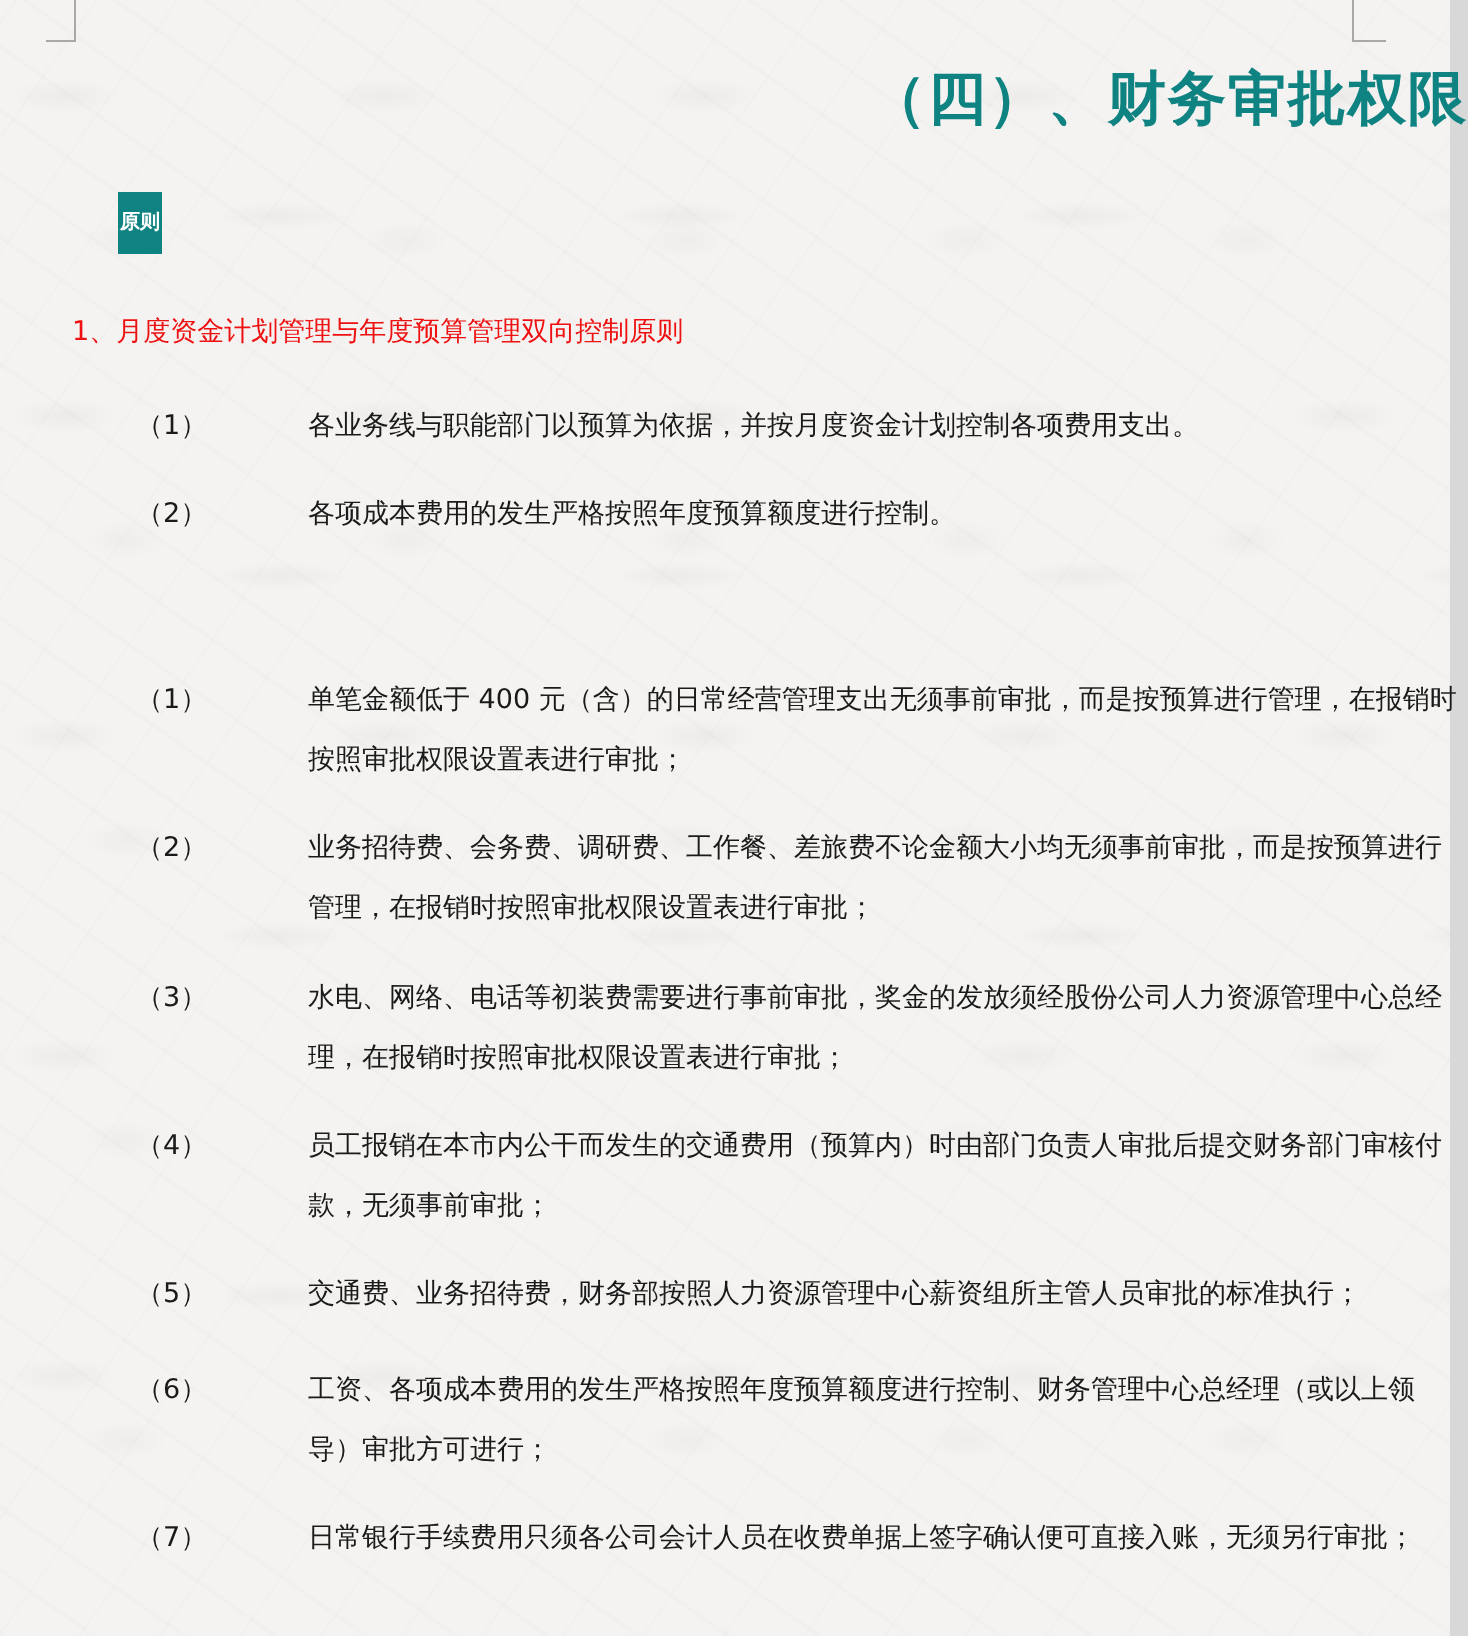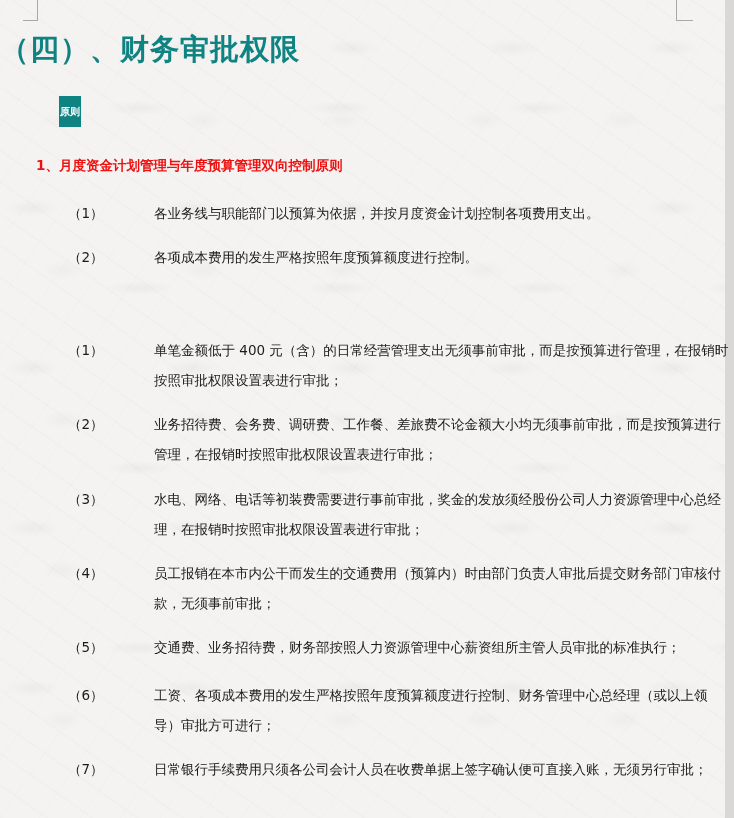--- a/index.html
+++ b/index.html
@@ -16,30 +16,30 @@
       radial-gradient(ellipse 50px 10px at 70% 60%, rgba(0,0,0,0.03), transparent 70%),
       radial-gradient(ellipse 30px 14px at 45% 80%, rgba(0,0,0,0.025), transparent 70%),
       repeating-linear-gradient(35deg, rgba(0,0,0,0.012) 0 2px, transparent 2px 26px),
       repeating-linear-gradient(-55deg, rgba(0,0,0,0.012) 0 1px, transparent 1px 33px);
     background-size: 160px 160px, 200px 180px, 140px 150px, auto, auto;
   }
   .corner { position:absolute; width:14px; height:20px; }
   .corner.tl { left:23px; top:0; border-right:1px solid #a8a8a8; border-bottom:1px solid #a8a8a8; }
   .corner.tr { left:676px; top:0; width:16px; border-left:1px solid #a8a8a8; border-bottom:1px solid #a8a8a8; }
   .title {
-    position:absolute; left:0; width:734px; top:30px; text-align:left;
+    position:absolute; left:0; width:734px; top:30px; text-align:right;
     font-size:29px; font-weight:bold; color:#0f8282; letter-spacing:1px;
   }
   .tag {
     position:absolute; left:59px; top:96px; height:31px; padding:0 1px;
     background:#0f8282; color:#ffffff; font-size:10px; font-weight:bold;
     line-height:31px;
   }
   .h {
-    position:absolute; left:36px; font-size:13.5px; font-weight:bold; color:#ee1111;
+    position:absolute; left:36px; font-size:13.5px; font-weight:normal; color:#ee1111;
   }
   .item { position:absolute; left:68px; font-size:13.5px; color:#1a1a1a; }
   .num { position:absolute; left:0; top:0; width:36px; }
   .txt { position:absolute; left:38px; top:0; width:580px; line-height:30px;margin-left:48px; }
   .item .num { line-height:30px; }
 </style>
 </head>
 <body>
 
 <div class="page">

